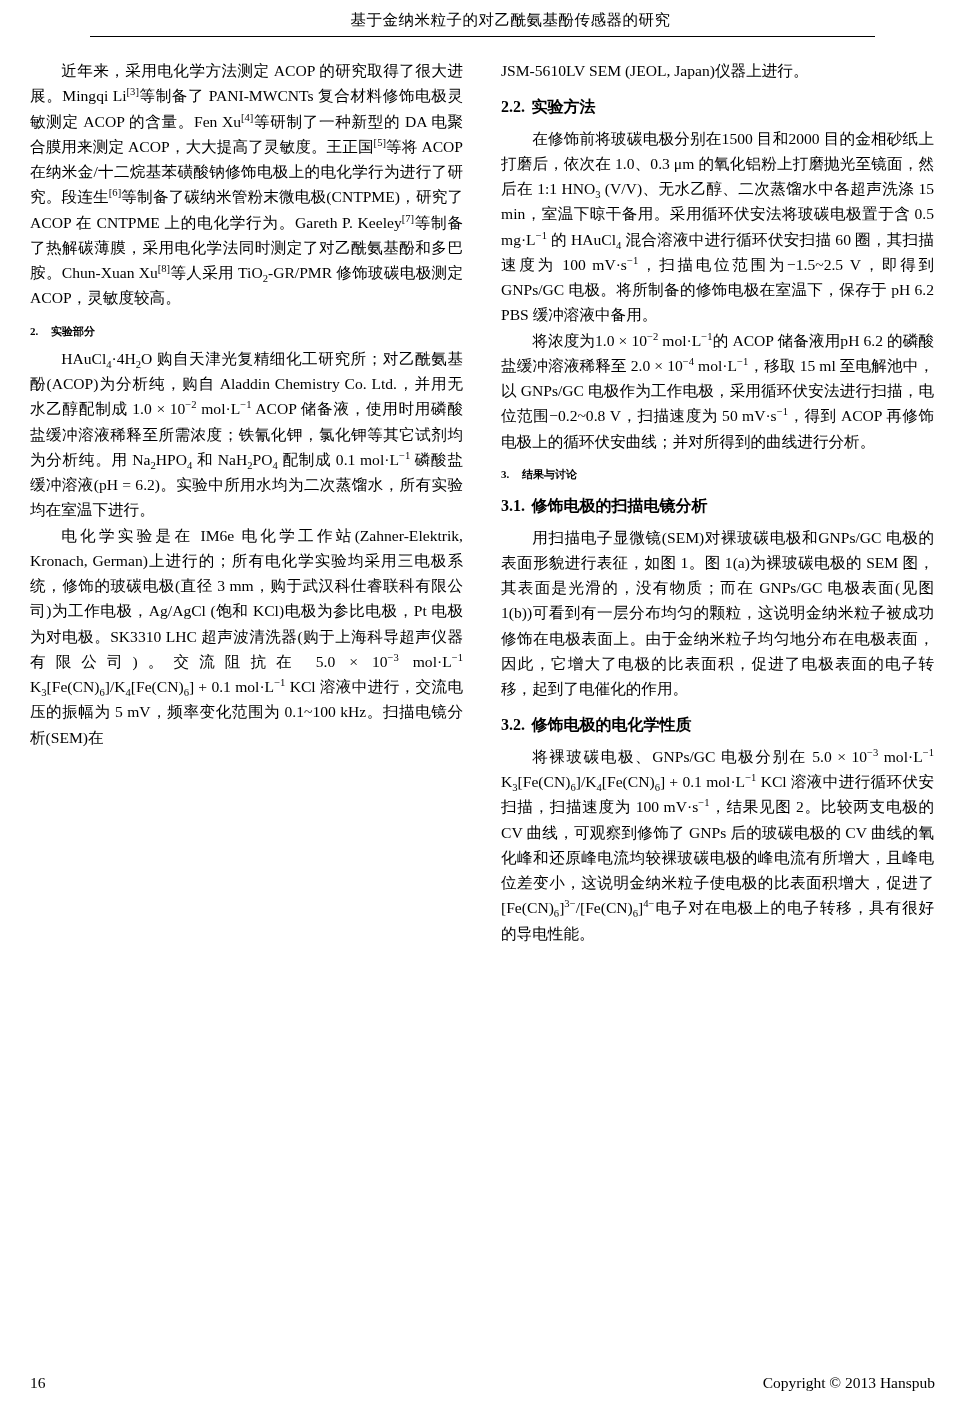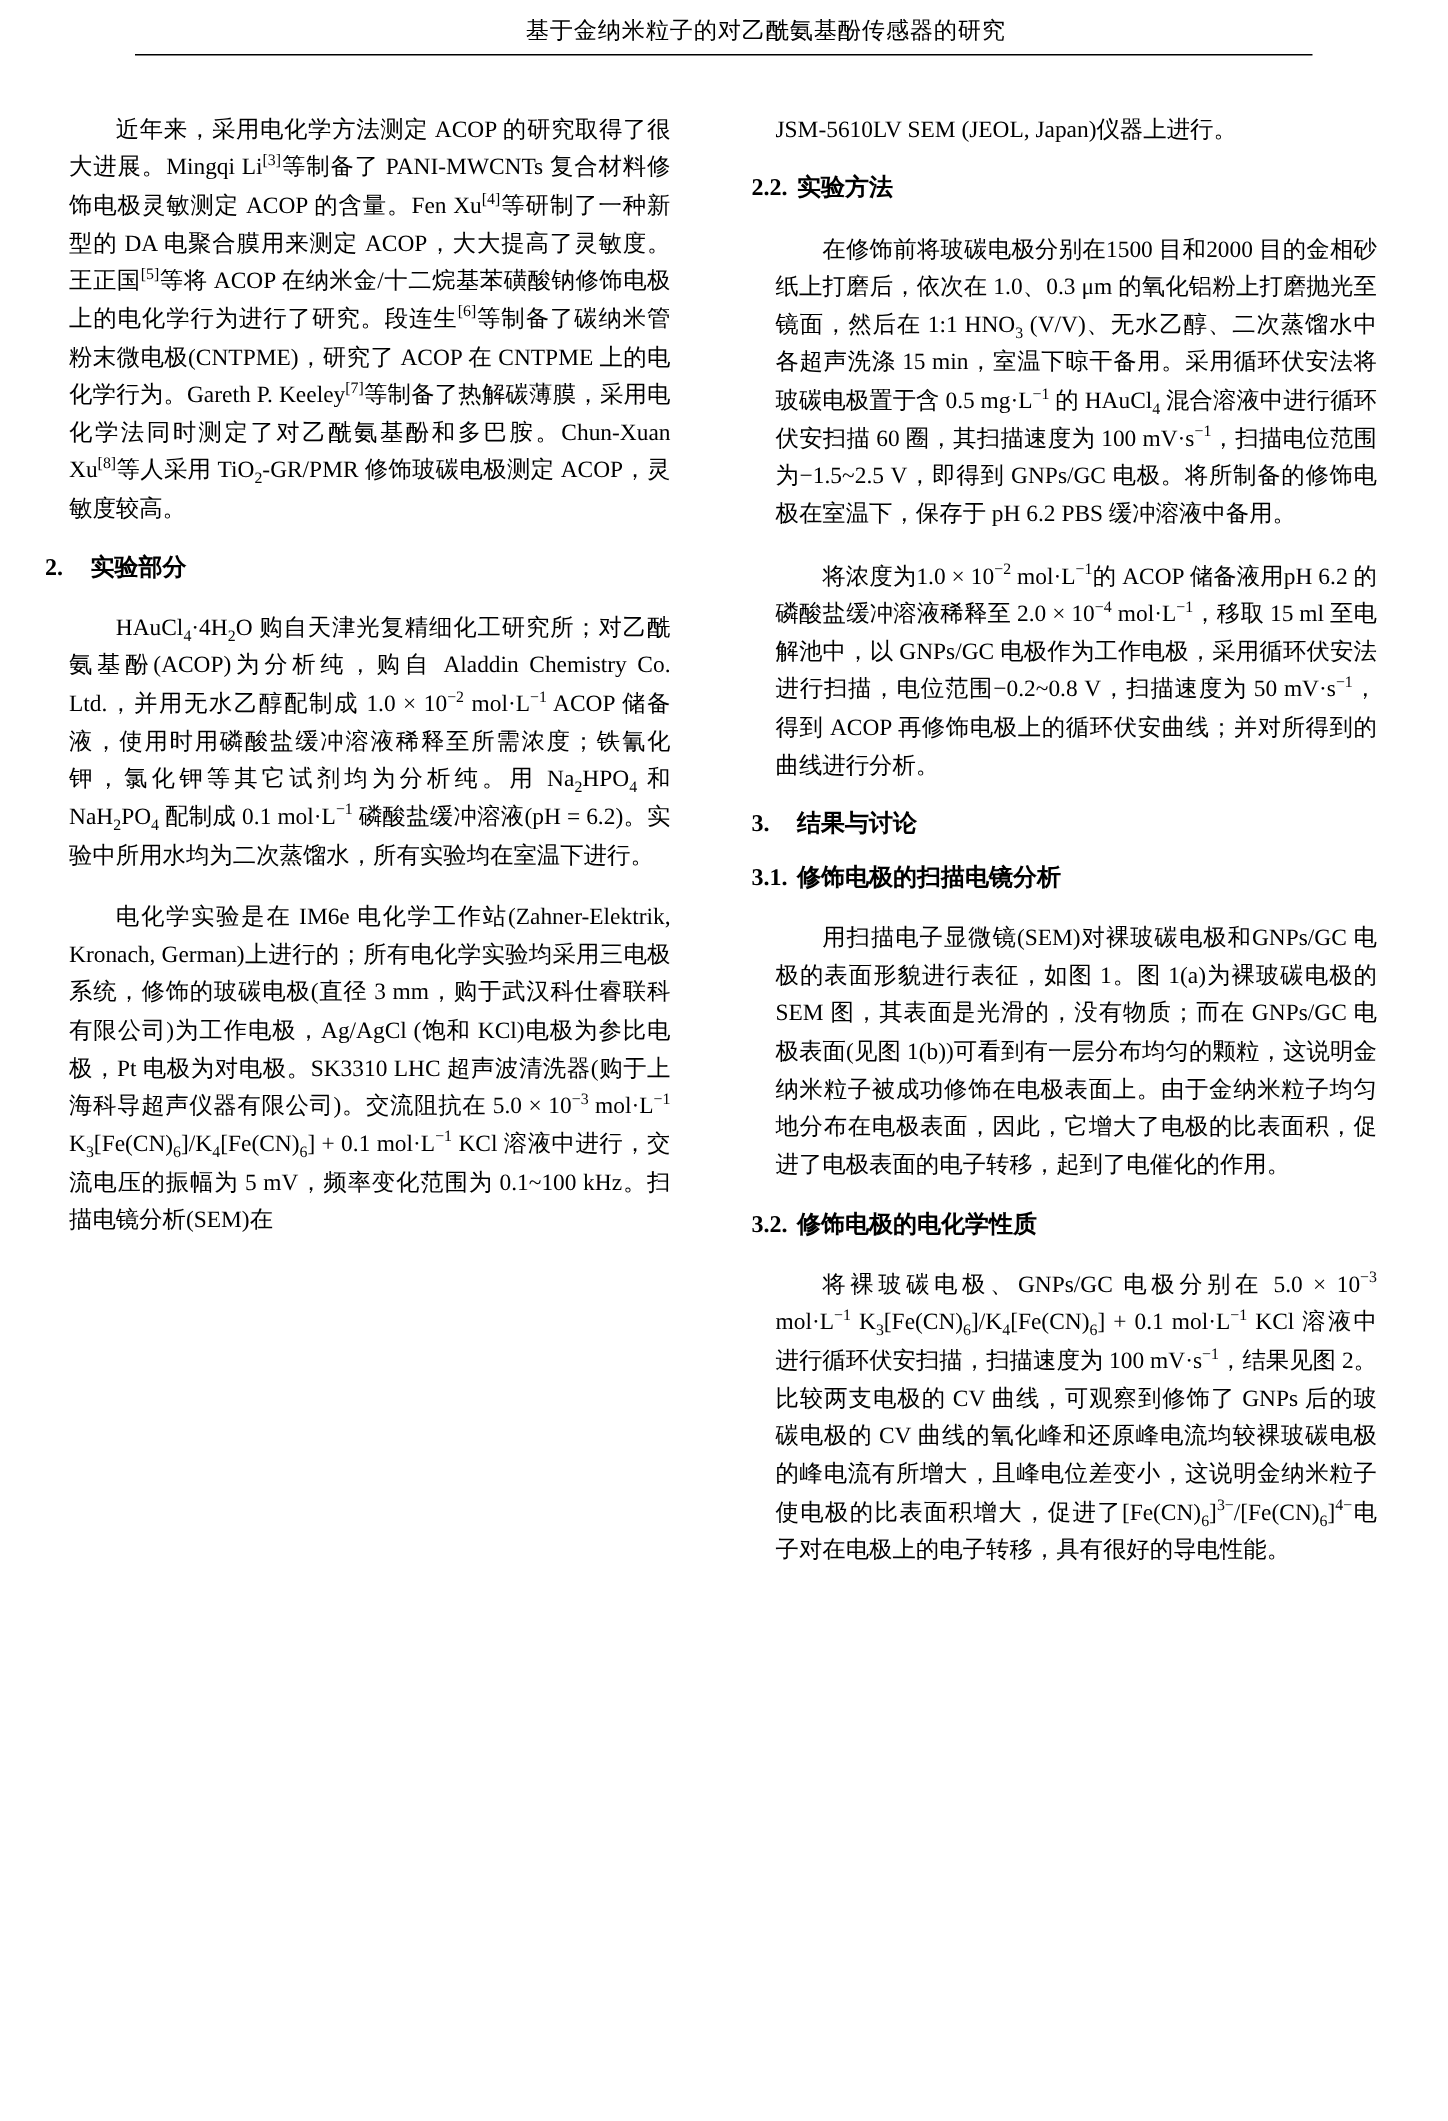--- a/index.html
+++ b/index.html
@@ -50,29 +50,29 @@
     gap: 38px;
   }
   .col {
     width: 433px;
     font-size: 15.6px;
     line-height: 1.62;
     text-align: justify;
     text-justify: inter-ideograph;
   }
   p.para {
-    margin: 16px;
+    margin: 0;
     text-indent: 2em;
   }
   p.para.noindent {
     text-indent: 0;
   }
   h2.sec {
     margin: 13px 0 7px 0;
-    font-size: 16px;
+    font-size: 11px;
     font-weight: bold;
     line-height: 1.4;
   }
   h3.subsec {
     margin: 13px 0 7px 0;
     font-size: 16px;
     font-weight: bold;
     line-height: 1.4;
   }
   .sec-num {
@@ -142,14 +142,18 @@
       <p class="para">用扫描电子显微镜(SEM)对裸玻碳电极和GNPs/GC 电极的表面形貌进行表征，如图 1。图 1(a)为裸玻碳电极的 SEM 图，其表面是光滑的，没有物质；而在 GNPs/GC 电极表面(见图 1(b))可看到有一层分布均匀的颗粒，这说明金纳米粒子被成功修饰在电极表面上。由于金纳米粒子均匀地分布在电极表面，因此，它增大了电极的比表面积，促进了电极表面的电子转移，起到了电催化的作用。</p>
 
       <h3 class="subsec"><span class="sec-num">3.2.</span><span>修饰电极的电化学性质</span></h3>
 
       <p class="para">将裸玻碳电极、GNPs/GC 电极分别在 5.0 × 10<sup>−3</sup> mol·L<sup>−1</sup> K<sub>3</sub>[Fe(CN)<sub>6</sub>]/K<sub>4</sub>[Fe(CN)<sub>6</sub>] + 0.1 mol·L<sup>−1</sup> KCl 溶液中进行循环伏安扫描，扫描速度为 100 mV·s<sup>−1</sup>，结果见图 2。比较两支电极的 CV 曲线，可观察到修饰了 GNPs 后的玻碳电极的 CV 曲线的氧化峰和还原峰电流均较裸玻碳电极的峰电流有所增大，且峰电位差变小，这说明金纳米粒子使电极的比表面积增大，促进了[Fe(CN)<sub>6</sub>]<sup>3−</sup>/[Fe(CN)<sub>6</sub>]<sup>4−</sup>电子对在电极上的电子转移，具有很好的导电性能。</p>
 
     </div>
 
   </div>
 
+  <div class="footer">
+    <div class="pg">16</div>
+    <div class="cp">Copyright © 2013 Hanspub</div>
+  </div>
 
 </div>
 
 </body></html>

